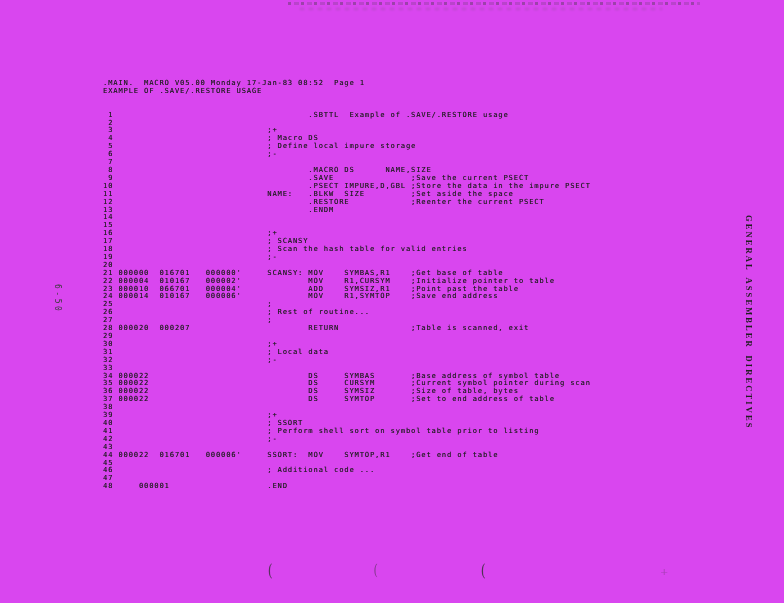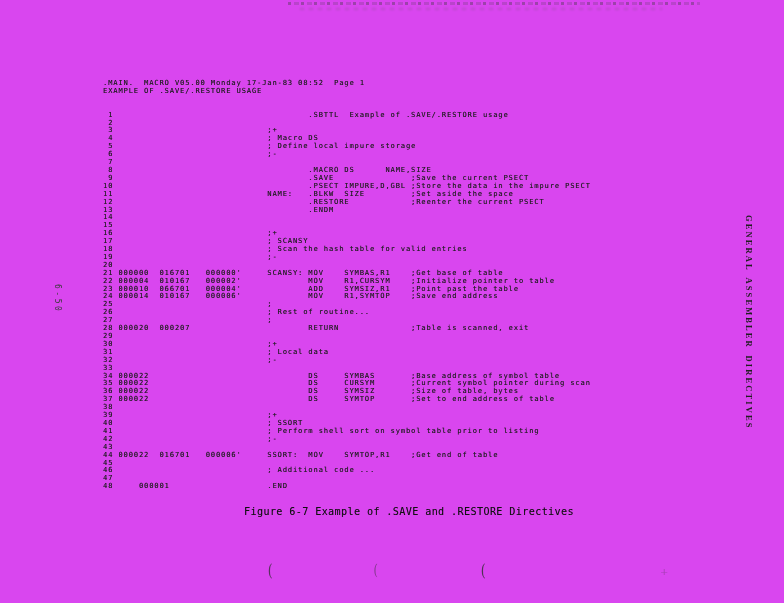--- a/index.html
+++ b/index.html
@@ -118,21 +118,20 @@
 40                              ; SSORT
 41                              ; Perform shell sort on symbol table prior to listing
 42                              ;-
 43
 44 000022  016701   000006'     SSORT:  MOV    SYMTOP,R1    ;Get end of table
 45
 46                              ; Additional code ...
 47
 48     000001                   .END</pre>
 
-  <div class="caption">Figure 6-7  Example of .SAVE and .RESTORE Directives</div>
 
   <div class="margin-right">GENERAL ASSEMBLER DIRECTIVES</div>
 
   <div class="margin-left">6-50</div>
 
   <span class="mark m1">(</span>
   <span class="mark m2">(</span>
   <span class="mark m3">(</span>
   <span class="mark m4">+</span>
 

